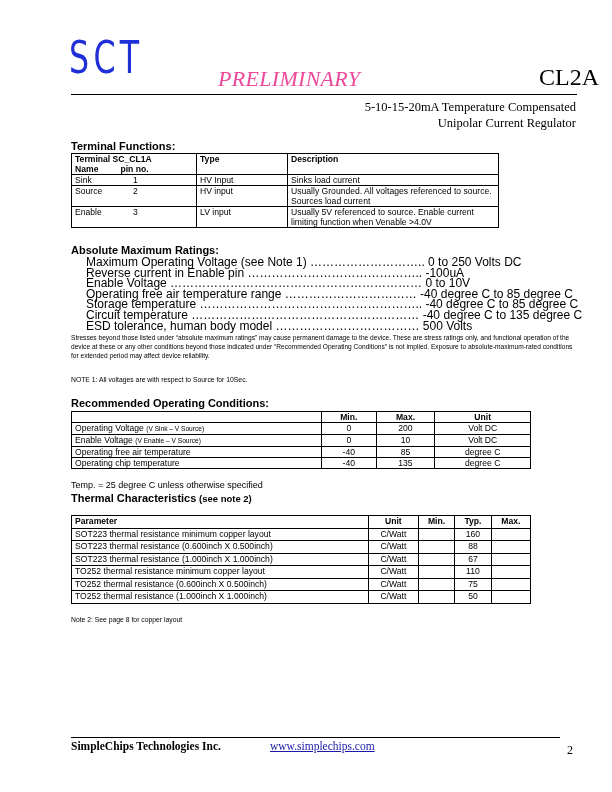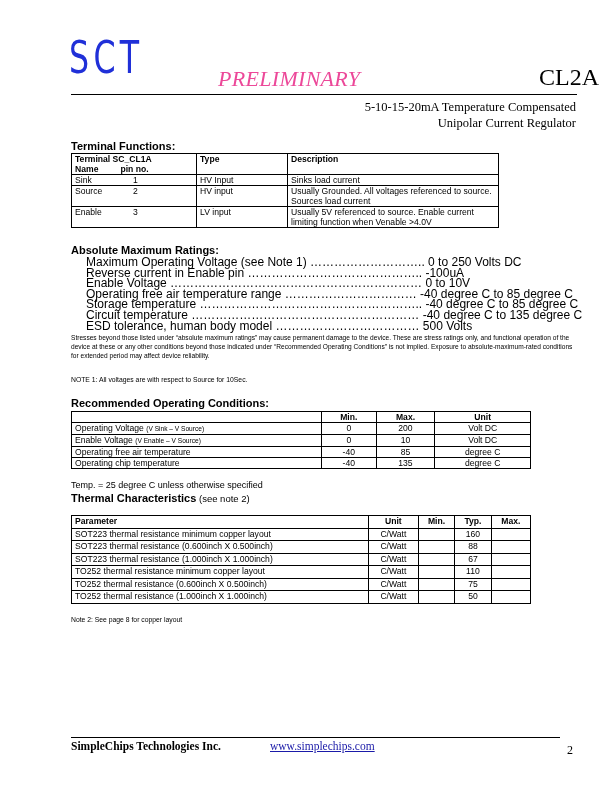--- a/index.html
+++ b/index.html
@@ -8,21 +8,21 @@
 
   
   .logo { left: 69px; top: 36px; font-family: "DejaVu Sans", sans-serif; font-size: 44px; color: #2030d8; letter-spacing: 6px; transform: scaleX(0.72); transform-origin: left top; line-height: 1; }
   .prelim { left: 218px; top: 66px; font-family: "Liberation Serif", serif; font-style: italic; font-size: 22px; color: #ec4899; letter-spacing: 0.3px; }
   .partno { left: 503px; top: 64px; font-family: "Liberation Serif", serif; font-size: 24px; margin-left: 36px; }
   .hrule { left: 71px; top: 94px; width: 506px; height: 0; border-top: 1px solid #000; }
   .subtitle { right: 36px; top: 99px; text-align: right; font-family: "Liberation Serif", serif; font-size: 12.5px; line-height: 16px; }
 
   
   .h { font-weight: bold; font-size: 11px; }
-  .h small { font-weight: normal; font-size: 9.5px; margin-top: 10px; }
+  .h small { font-weight: bold; font-size: 9.5px; margin-top: 10px; }
 
   table { border-collapse: collapse; font-size: 8.6px; }
   td, th { border: 1px solid #000; padding: 0 3px; vertical-align: top; line-height: 10px; }
   th { font-weight: bold; text-align: left; }
 
   
   .tf { left: 71px; top: 153px; width: 428px; padding-left: 28px; }
   .tf td, .tf th { height: 10px; }
   .tf .c1 { width: 118px; }
   .tf .c2 { width: 84px; }

